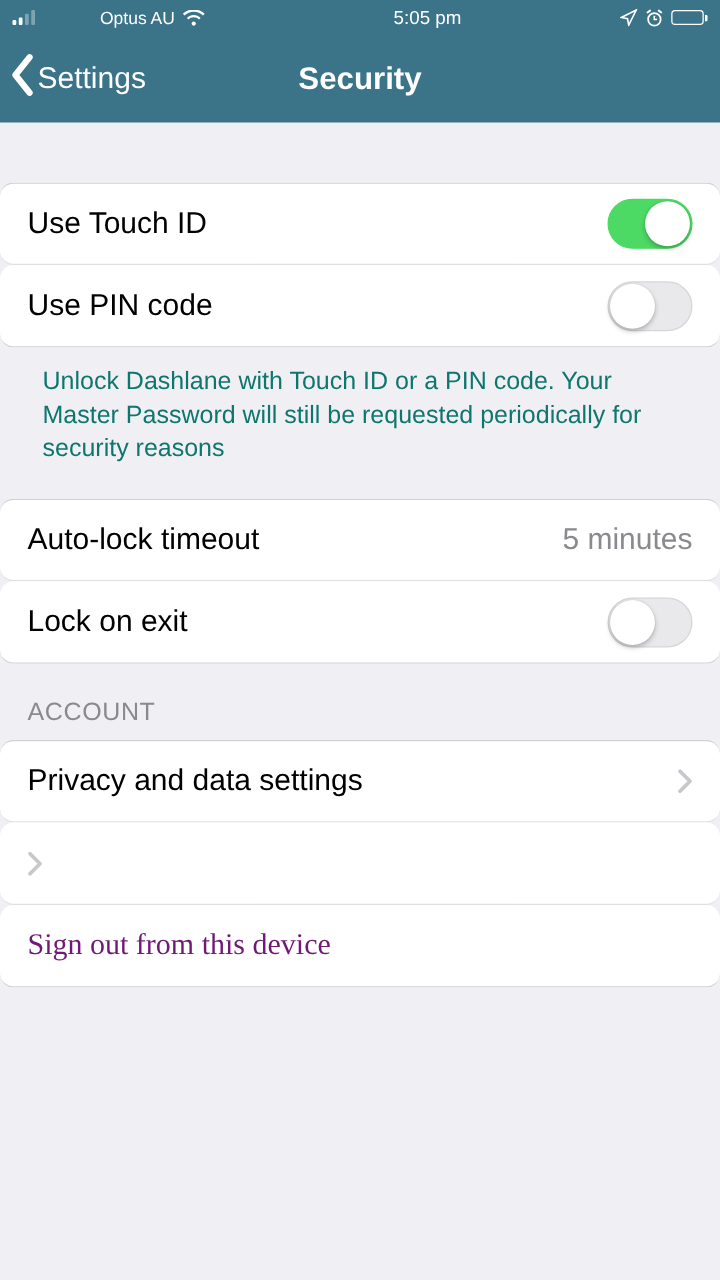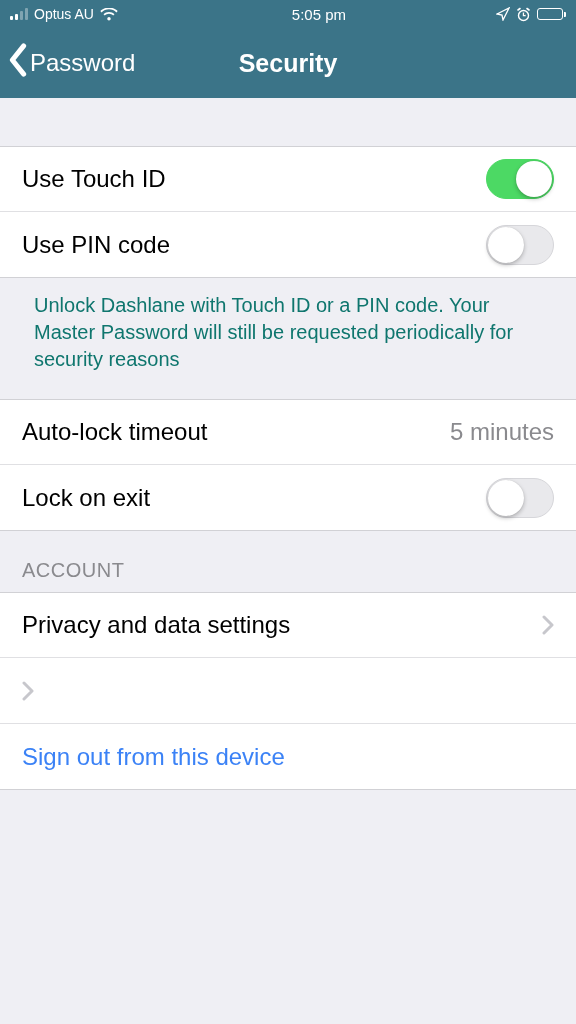--- a/index.html
+++ b/index.html
@@ -24,21 +24,21 @@
     }
     .status-left, .status-right { display: flex; align-items: center; gap: 6px; }
     .status-center { font-weight: 400; margin-left: 24px; }
     .signal-bars { display: flex; align-items: flex-end; gap: 2px; height: 12px; }
     .signal-bars span { width: 3px; background: rgba(255,255,255,0.35); border-radius: 1px; }
     .signal-bars span.on { background: #fff; }
     .signal-bars span:nth-child(1){height:4px}
     .signal-bars span:nth-child(2){height:6px}
     .signal-bars span:nth-child(3){height:9px}
     .signal-bars span:nth-child(4){height:12px}
-    .carrier { font-size: 14px; font-weight: 500; }
+    .carrier { font-size: 14px; font-weight: 500; margin-left: 46px; }
     .wifi-icon, .nav-arrow-icon, .alarm-icon { display: inline-flex; }
     .battery { display: inline-flex; align-items: center; }
     .battery-body { width: 26px; height: 12px; border: 1px solid #fff; border-radius: 3px; position: relative; padding: 1px; }
     .battery-cap { width: 2px; height: 5px; background: #fff; border-radius: 0 1px 1px 0; margin-left: 1px; }
     .battery-fill { height: 100%; width: 40%; background: #fff; border-radius: 1px; }
 
     
     .nav-bar {
       height: 70px;
       background: #3b7488;
@@ -71,20 +71,21 @@
     .cell {
       background: #fff;
       min-height: 66px;
       padding: 0 22px;
       display: flex;
       align-items: center;
       justify-content: space-between;
       font-size: 24px;
       color: #000;
       border-bottom: 1px solid #e0e0e3;
+      border-radius: 11px;
     }
     .cell.last { border-bottom: 1px solid #d1d1d5; }
     .group-top { border-top: 1px solid #d1d1d5; }
     .cell .label { font-size: 24px; }
     .value { color: #8a8a8e; font-size: 24px; }
     .footer-text {
       padding: 14px 22px 26px 34px;
       font-size: 20px;
       color: #0f766e;
       line-height: 1.35;
@@ -92,21 +93,21 @@
     .section-header {
       padding: 28px 22px 10px 22px;
       font-size: 20px;
       color: #8a8a8e;
       letter-spacing: 0.5px;
     }
     .chevron { color: #c7c7cc; display: flex; }
     .chevron svg { width: 12px; height: 20px; }
     .nav-cell { cursor: pointer; }
     .nav-cell .right { display: flex; align-items: flex-start; gap: 14px; }
-    .destructive { color: #3b82f6; }
+    .destructive { color: #701a75; font-family: Liberation Serif, serif; }
 
     
     .toggle {
       width: 68px; height: 40px;
       border-radius: 20px;
       background: #e9e9ec;
       border: 1px solid #d6d6da;
       position: relative;
       cursor: pointer;
       transition: background .15s;
@@ -163,21 +164,21 @@
   </div>
 </div>
 
 <div class="nav-bar">
   <div class="back-btn">
     <span>
       <svg viewBox="0 0 14 24">
           <path fill="none" stroke="#fff" stroke-width="3.5" stroke-linecap="round" stroke-linejoin="round" d="M11 2 L3 12 L11 22"></path>
         </svg>
     </span>
-    <span>Password</span>
+    <span>Settings</span>
   </div>
   <div class="nav-title">Security</div>
 </div>
 
 <div class="spacer"></div>
 
 <div class="cell group-top">
   <span class="label">Use Touch ID</span>
   <span id="toggle-touchid" class="toggle on">
       <span class="knob"></span>

